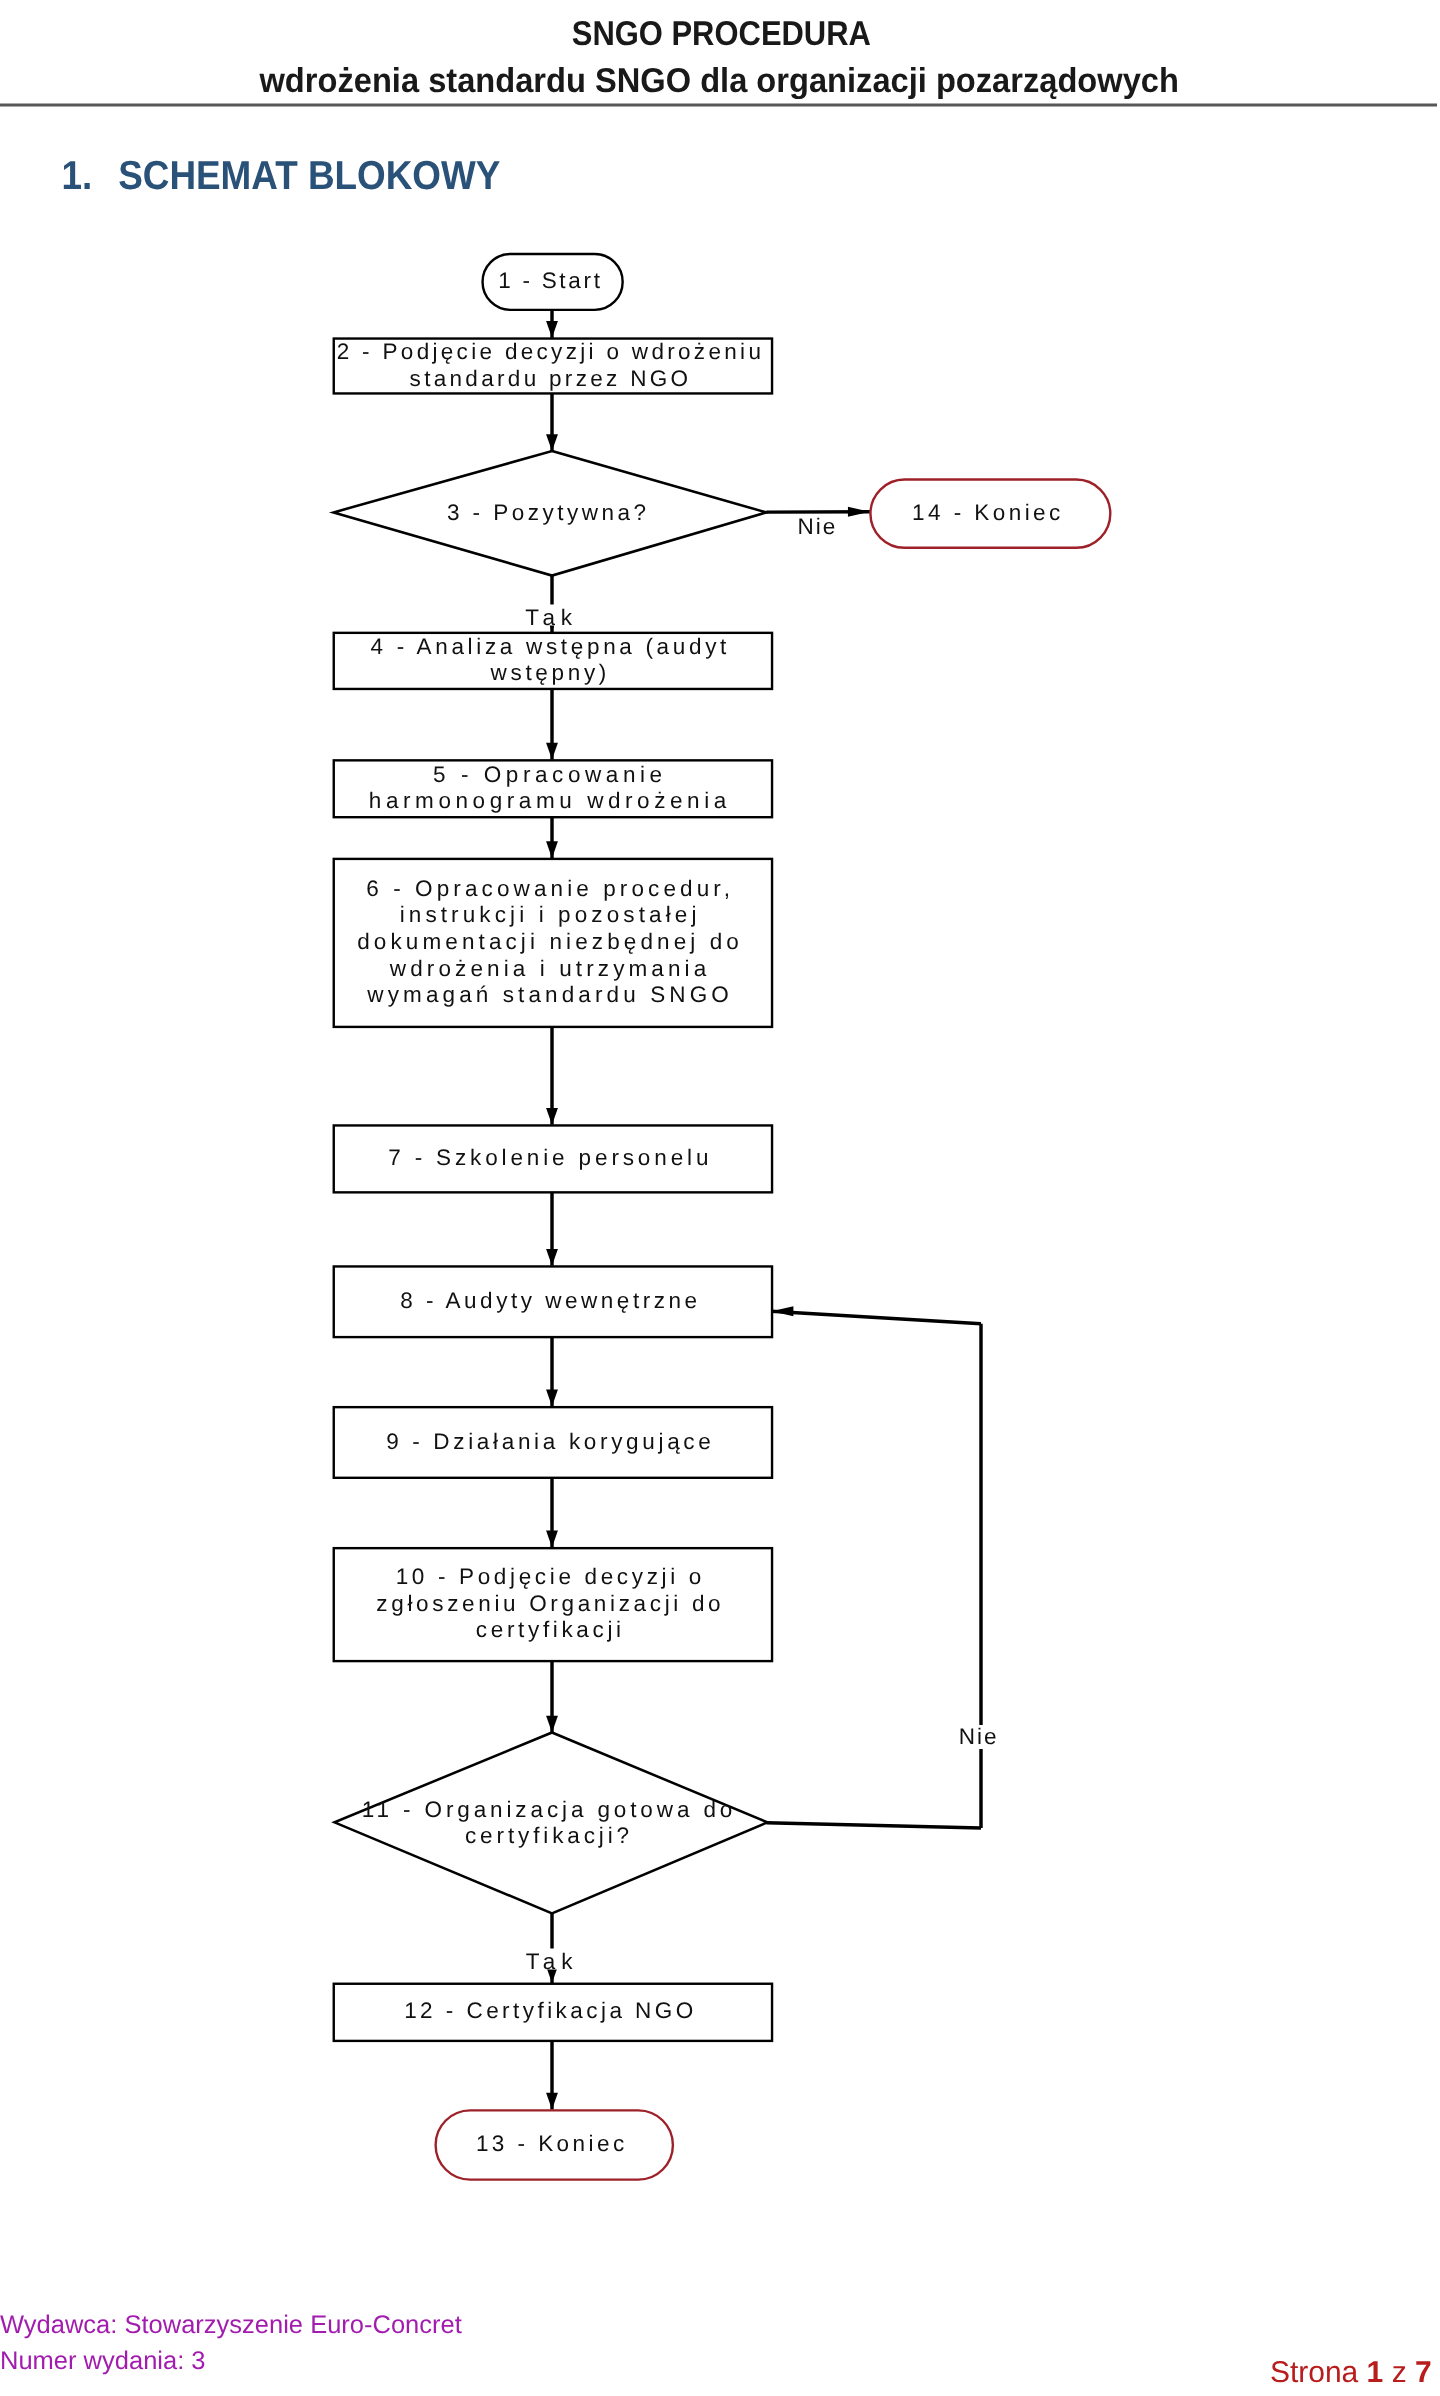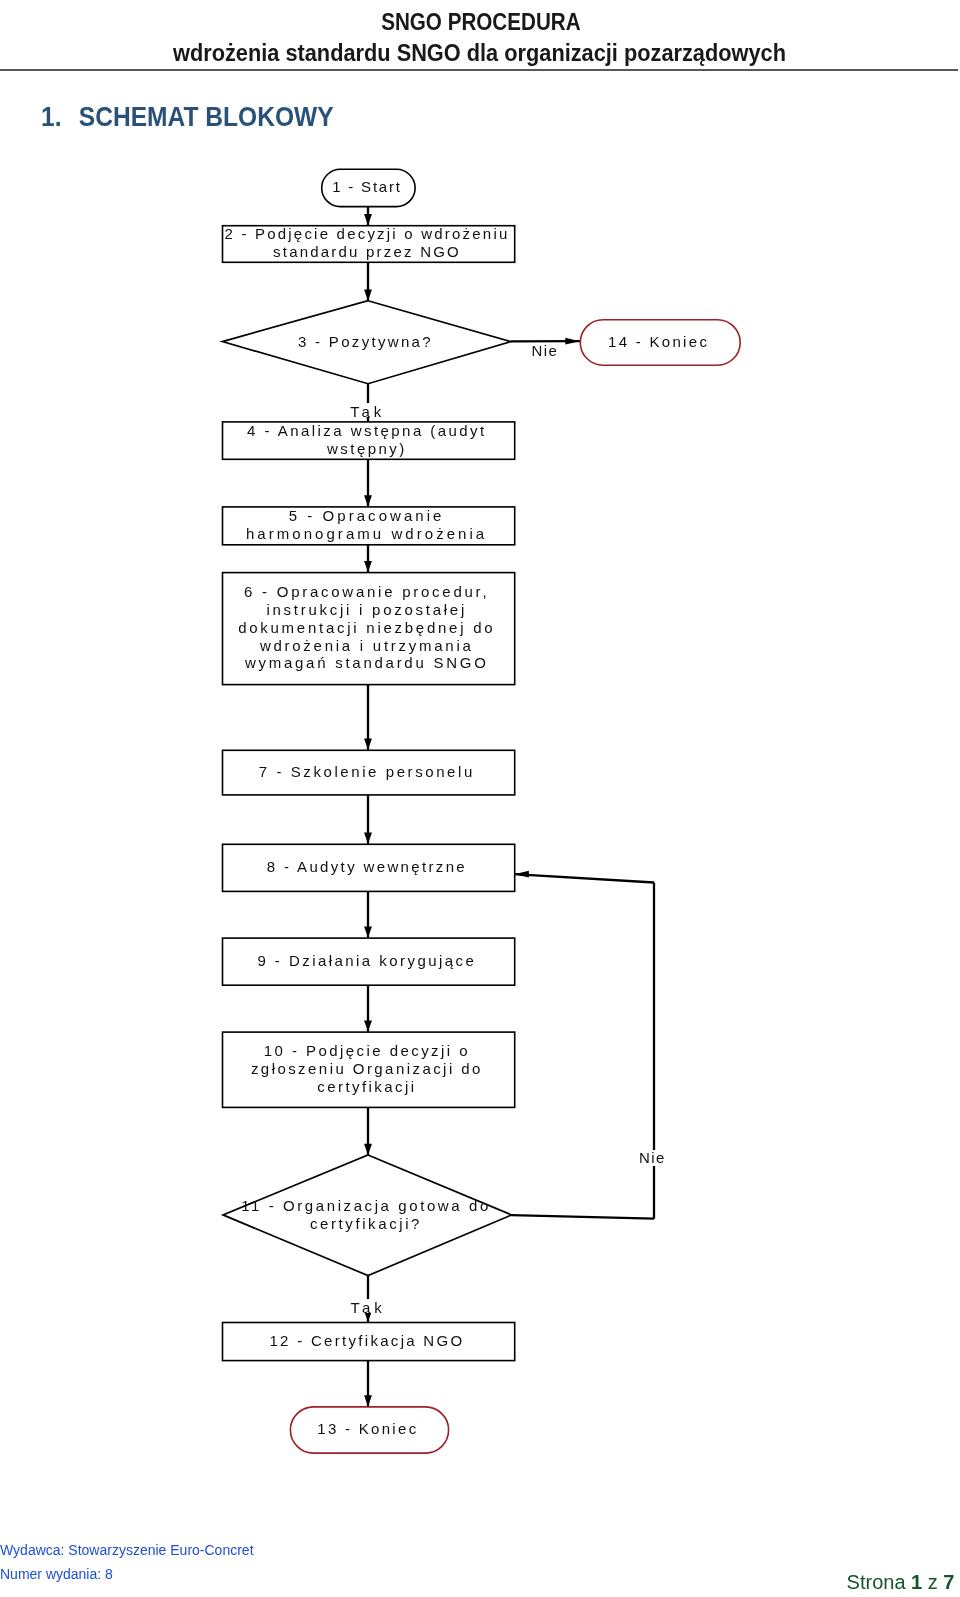--- a/index.html
+++ b/index.html
@@ -7,24 +7,24 @@
   .page{position:absolute;left:0;top:12px;width:908px;height:1597px;}
   #hdr1{position:absolute;left:0;top:-3px;width:962px;text-align:center;font-weight:bold;font-size:23px;color:#191919;
         transform:scaleX(.897);transform-origin:480px 0;}
   #hdr2{position:absolute;left:0;top:28px;width:959px;text-align:center;font-weight:bold;font-size:23px;color:#191919;
         transform:scaleX(.946);transform-origin:479px 0;}
   #hrule{position:absolute;left:0;top:57px;width:958px;height:2px;background:#575757;}
   #title{position:absolute;left:41px;top:90px;font-weight:bold;font-size:27px;color:#2a5279;white-space:pre;
         transform:scaleX(.91);transform-origin:0 0;}
   #ttxt{display:inline-block;margin-left:19px;}
   #flow{position:absolute;left:0;top:0;}
-  #pg{position:absolute;left:846.6px;top:1560px;font-size:20px;color:#14532d;white-space:pre;line-height:20px;}
+  #pg{position:absolute;left:846.6px;top:1560px;font-size:20px;color:#b91c1c;white-space:pre;line-height:20px;}
   #pg b{font-weight:bold;}
   #footer{position:absolute;left:0px;top:1526px;width:900px;}
-  .fl{font-size:14px;color:#1d4ed8;line-height:24px;white-space:nowrap;}
+  .fl{font-size:17px;color:#a21caf;line-height:24px;white-space:nowrap;}
 </style>
 </head>
 <body>
 
 <div class="page">
   <div id="hdr1">SNGO PROCEDURA</div>
   <div id="hdr2">wdrożenia standardu SNGO dla organizacji pozarządowych</div>
   <div id="hrule"></div>
   <div id="title"><span id="tnum">1.</span><span id="ttxt">SCHEMAT BLOKOWY</span></div>
 
@@ -131,16 +131,16 @@
       <rect x="347" y="391" width="38" height="14" fill="#fff"></rect>
       <text x="350.2" y="404.7" font-family="&quot;Liberation Sans&quot;, sans-serif" font-size="15" letter-spacing="3.9" fill="#111111">Tak</text>
       <rect x="638" y="1138" width="28" height="16" fill="#fff"></rect>
       <text x="639.1" y="1150.7" font-family="&quot;Liberation Sans&quot;, sans-serif" font-size="15" letter-spacing="1.4" fill="#111111">Nie</text>
       <rect x="347" y="1287" width="38" height="14" fill="#fff"></rect>
       <text x="350.5" y="1300.9" font-family="&quot;Liberation Sans&quot;, sans-serif" font-size="15" letter-spacing="3.9" fill="#111111">Tak</text>
     </svg>
 
   <div id="footer">
     <div class="fl" id="fl1">Wydawca: Stowarzyszenie Euro-Concret</div>
-    <div class="fl" id="fl2">Numer wydania: 8</div>
+    <div class="fl" id="fl2">Numer wydania: 3</div>
   </div>
   <div id="pg">Strona <b>1</b> z <b>7</b></div>
 </div>
 
 </body></html>

